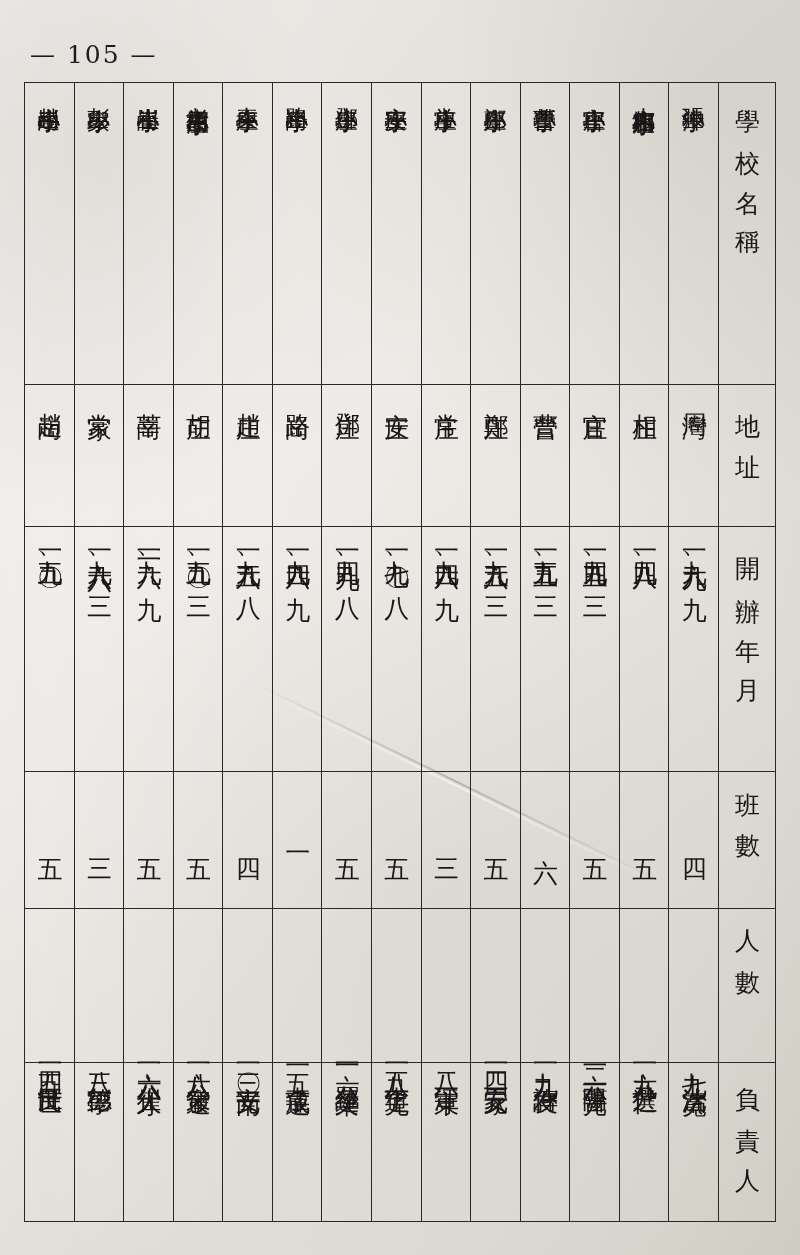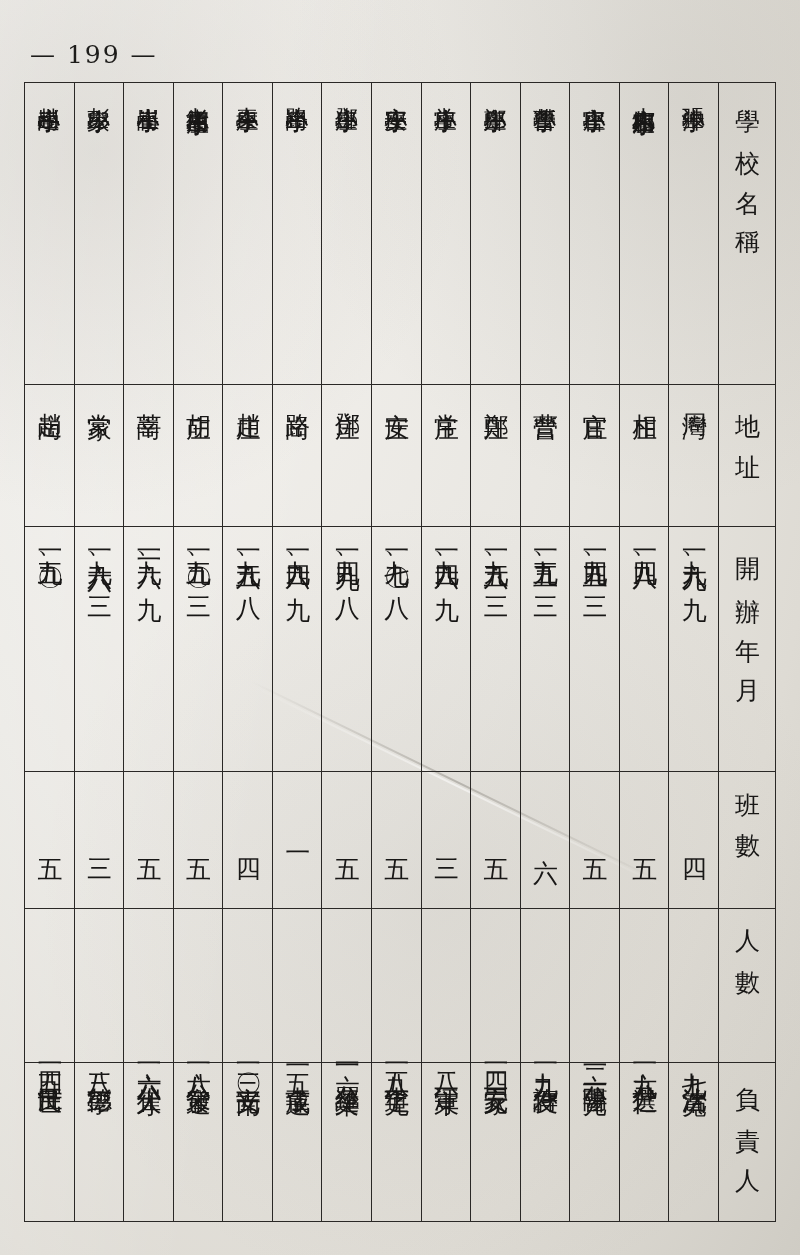--- a/index.html
+++ b/index.html
@@ -122,21 +122,21 @@
   .center .vcell { align-items: center; }
   .bottom .vcell { align-items: flex-end; padding-bottom: 6px; }
 </style>
 </head>
 <body>
 
 <div class="page">
   <div class="crease"></div>
   <div class="crease2"></div>
 
-  <div class="page-number">— 199 —</div>
+  <div class="page-number">— 105 —</div>
 
   <div class="table-wrap">
     <table class="grid">
       <colgroup>
         <col style="width:6.6%">
           <col style="width:6.6%">
           <col style="width:6.6%">
           <col style="width:6.6%">
         <col style="width:6.6%">
           <col style="width:6.6%">

